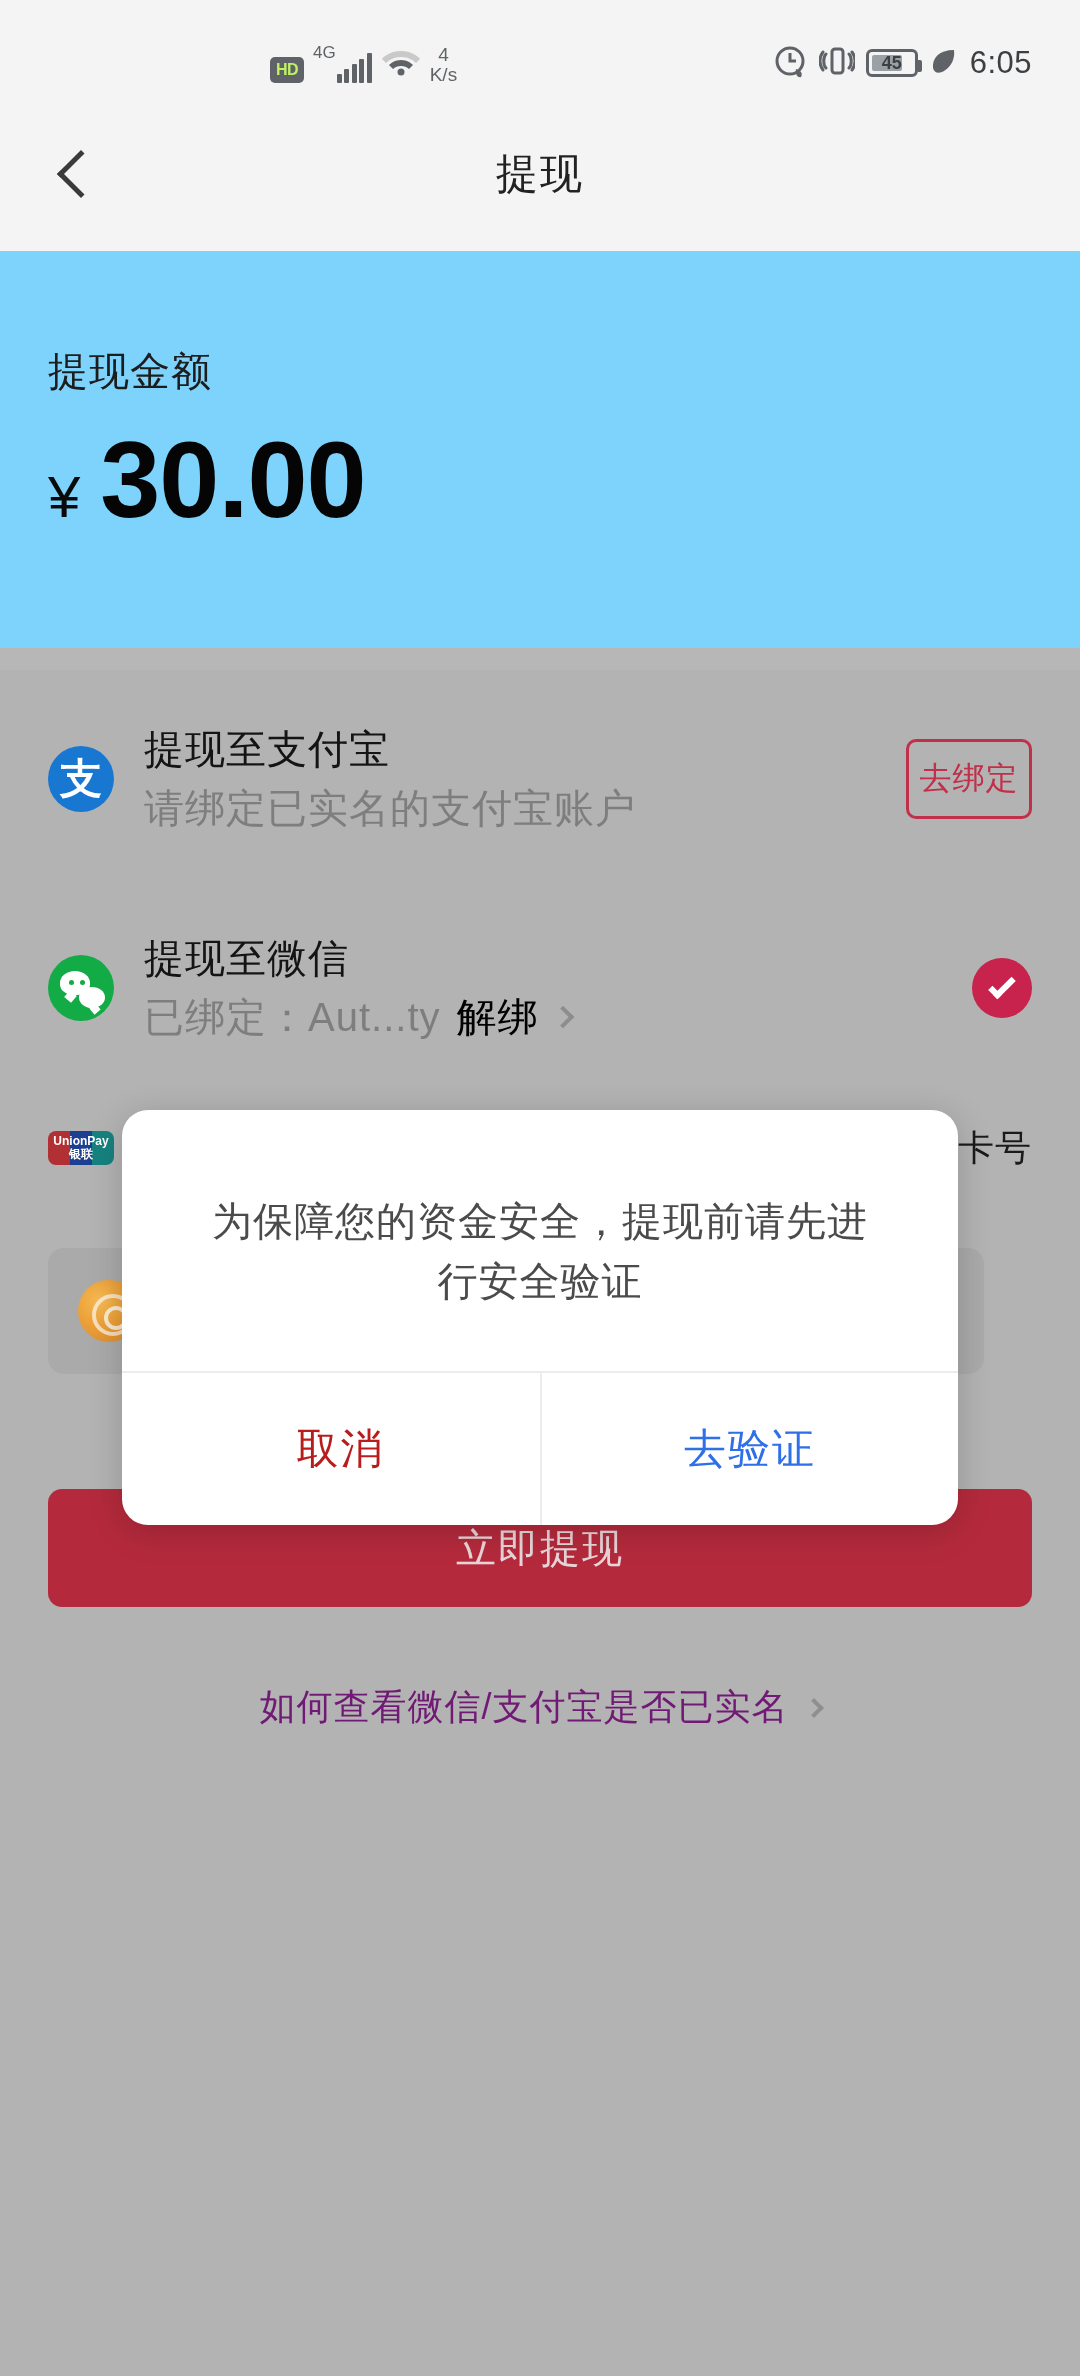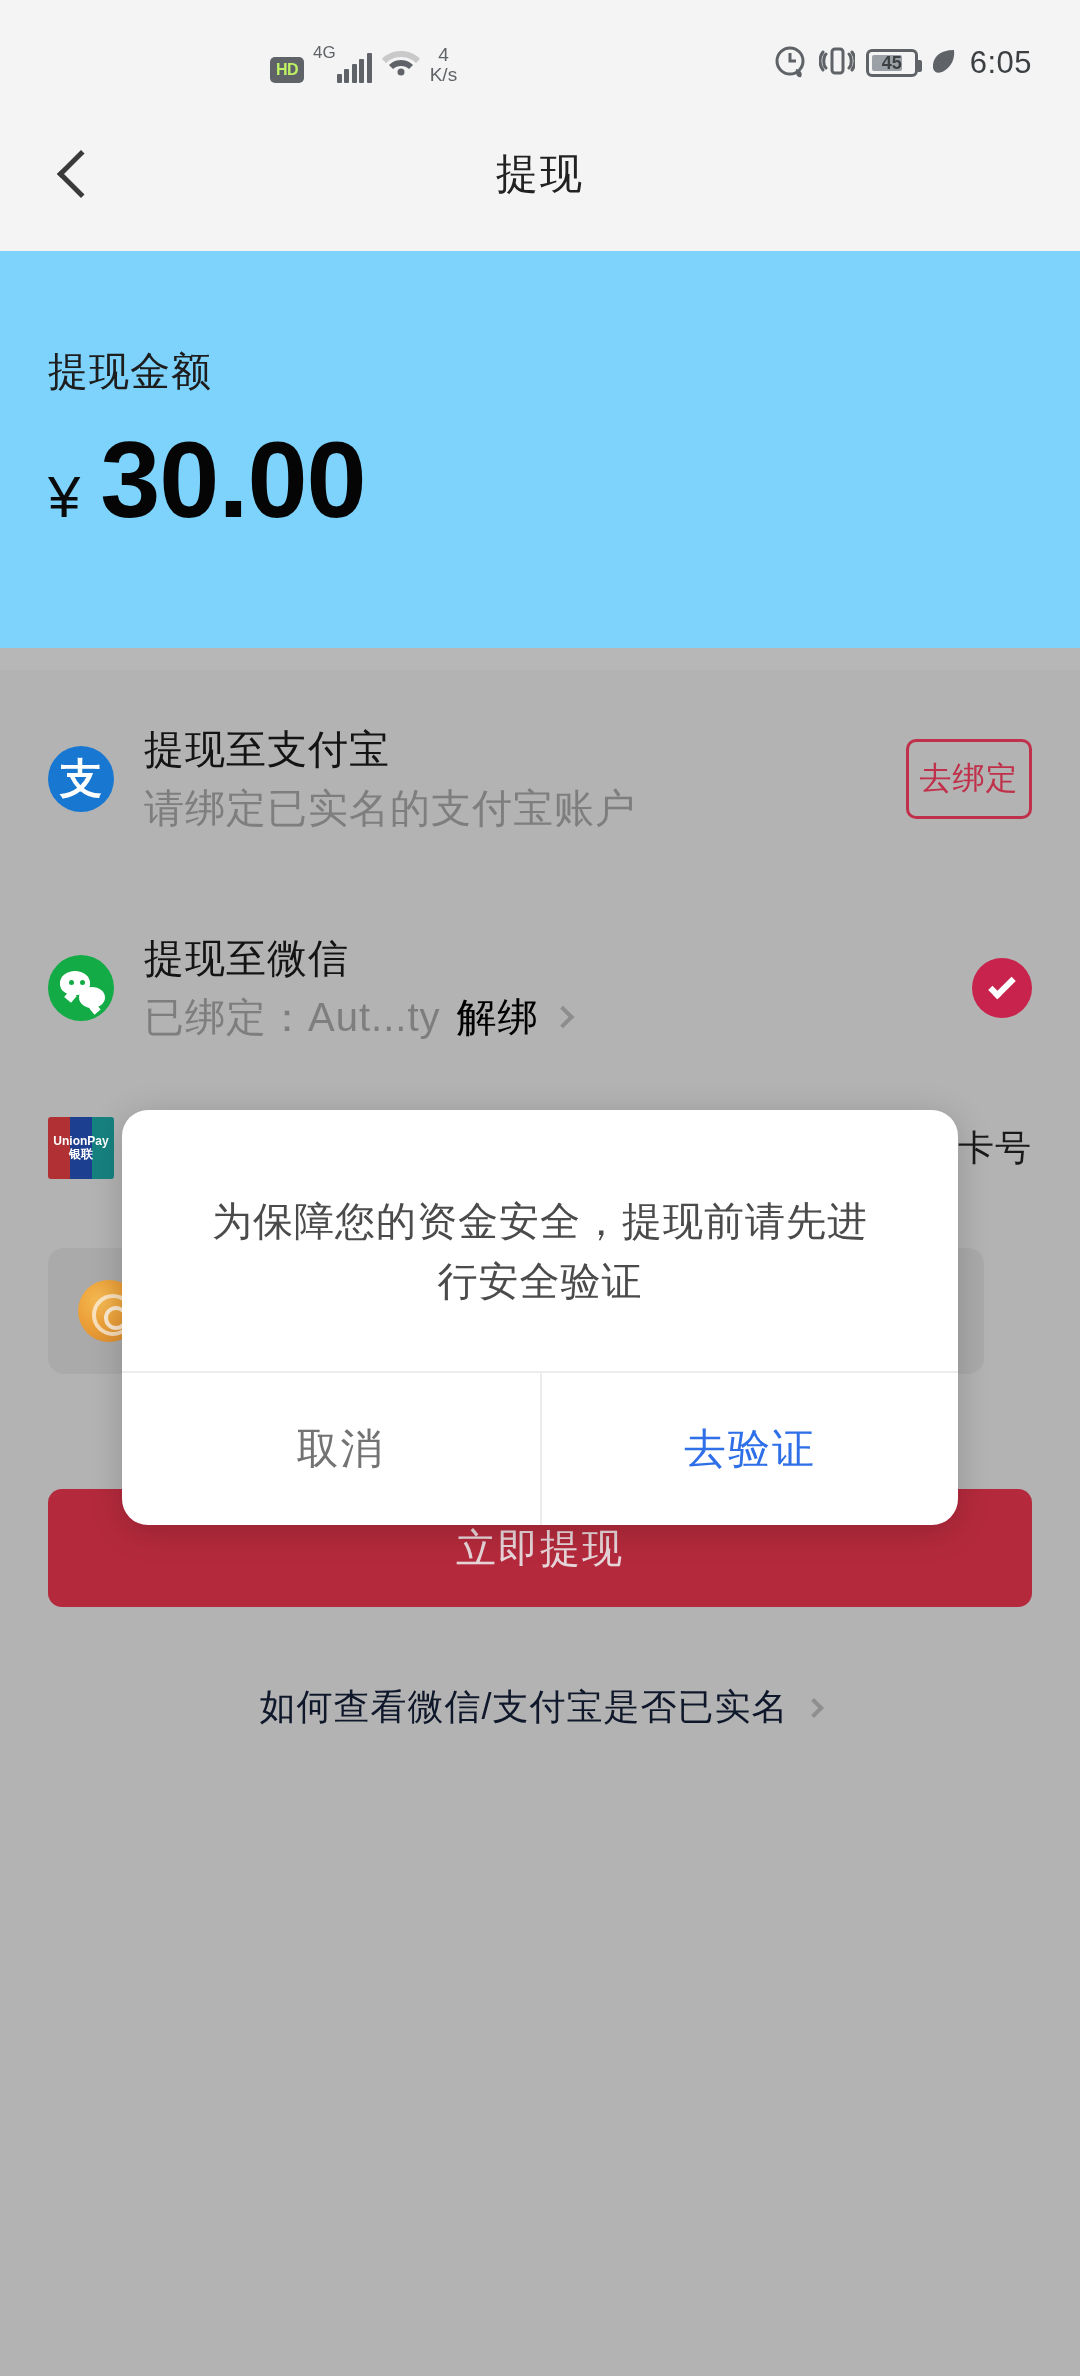--- a/index.html
+++ b/index.html
@@ -115,21 +115,21 @@
     flex:0 0 auto; width:60px;height:60px;border-radius:50%;background:#c8234c;
     display:flex;align-items:center;justify-content:center;
   }
   .check-badge .tick{
     width:26px;height:13px;border-left:6px solid #fff;border-bottom:6px solid #fff;
     transform:rotate(-45deg); margin-top:-6px;
   }
 
   
   .up-logo{
-    width:66px;height:62px;border-radius:3px;overflow:hidden;position:relative;
+    width:66px;height:34px;border-radius:8px;overflow:hidden;position:relative;
     display:flex; flex:0 0 auto;
   }
   .up-logo span{ display:block; height:100%; }
   .up-logo .s1{width:33%;background:#b03033;}
   .up-logo .s2{width:34%;background:#1d3f8f;}
   .up-logo .s3{width:33%;background:#16827f;}
   .up-logo .txt{
     position:absolute; inset:0; color:#fff; font-size:12px; font-weight:bold;
     display:flex;flex-direction:column;align-items:center;justify-content:center;line-height:1.05;
   }
@@ -164,21 +164,21 @@
   
   .cta{
     position:absolute; left:48px; top:1489px; width:984px; height:118px;
     background:#b42a3c; border-radius:14px;
     display:flex;align-items:center;justify-content:center;
     color:#e6d5d8; font-size:40px; letter-spacing:2px;
   }
   .help-link{
     position:absolute; top:1683px; left:0; width:1080px;
     display:flex; align-items:center; justify-content:center;
-    font-size:36px; color:#0f172a; letter-spacing:1px;
+    font-size:36px; color:#701a75; letter-spacing:1px;
   }
   .help-link .chev{
     display:inline-block; width:14px;height:14px;
     border-top:4px solid #8f8f8f;border-right:4px solid #8f8f8f;
     transform:rotate(45deg); margin-left:18px;
   }
 
   
   .dialog{
     position:absolute; left:122px; top:1110px; width:836px; height:415px;
@@ -189,21 +189,21 @@
   .dlg-msg{
     flex:1 1 auto; display:flex; align-items:center; justify-content:center;
     padding:0 72px; text-align:center;
     font-size:40px; line-height:1.5; color:#4b4b4b; letter-spacing:1px;margin-top:20px;
   }
   .dlg-actions{ flex:0 0 auto; height:154px; display:flex; border-top:2px solid #ececec;}
   .dlg-btn{
     flex:1 1 50%; display:flex; align-items:center;justify-content:center;
     font-size:42px; letter-spacing:2px;
   }
-  .dlg-btn.cancel{ color:#737373;padding-left:19px; }
+  .dlg-btn.cancel{ color:#b91c1c;padding-left:19px; }
   .dlg-btn.confirm{ color:#2f6fe8; border-left:2px solid #ececec;}
 </style>
 </head>
 <body>
 
 <div id="screen">
 
   <div class="statusbar">
     <div class="sb-left-grp">
       <div class="hd-badge">HD</div>

